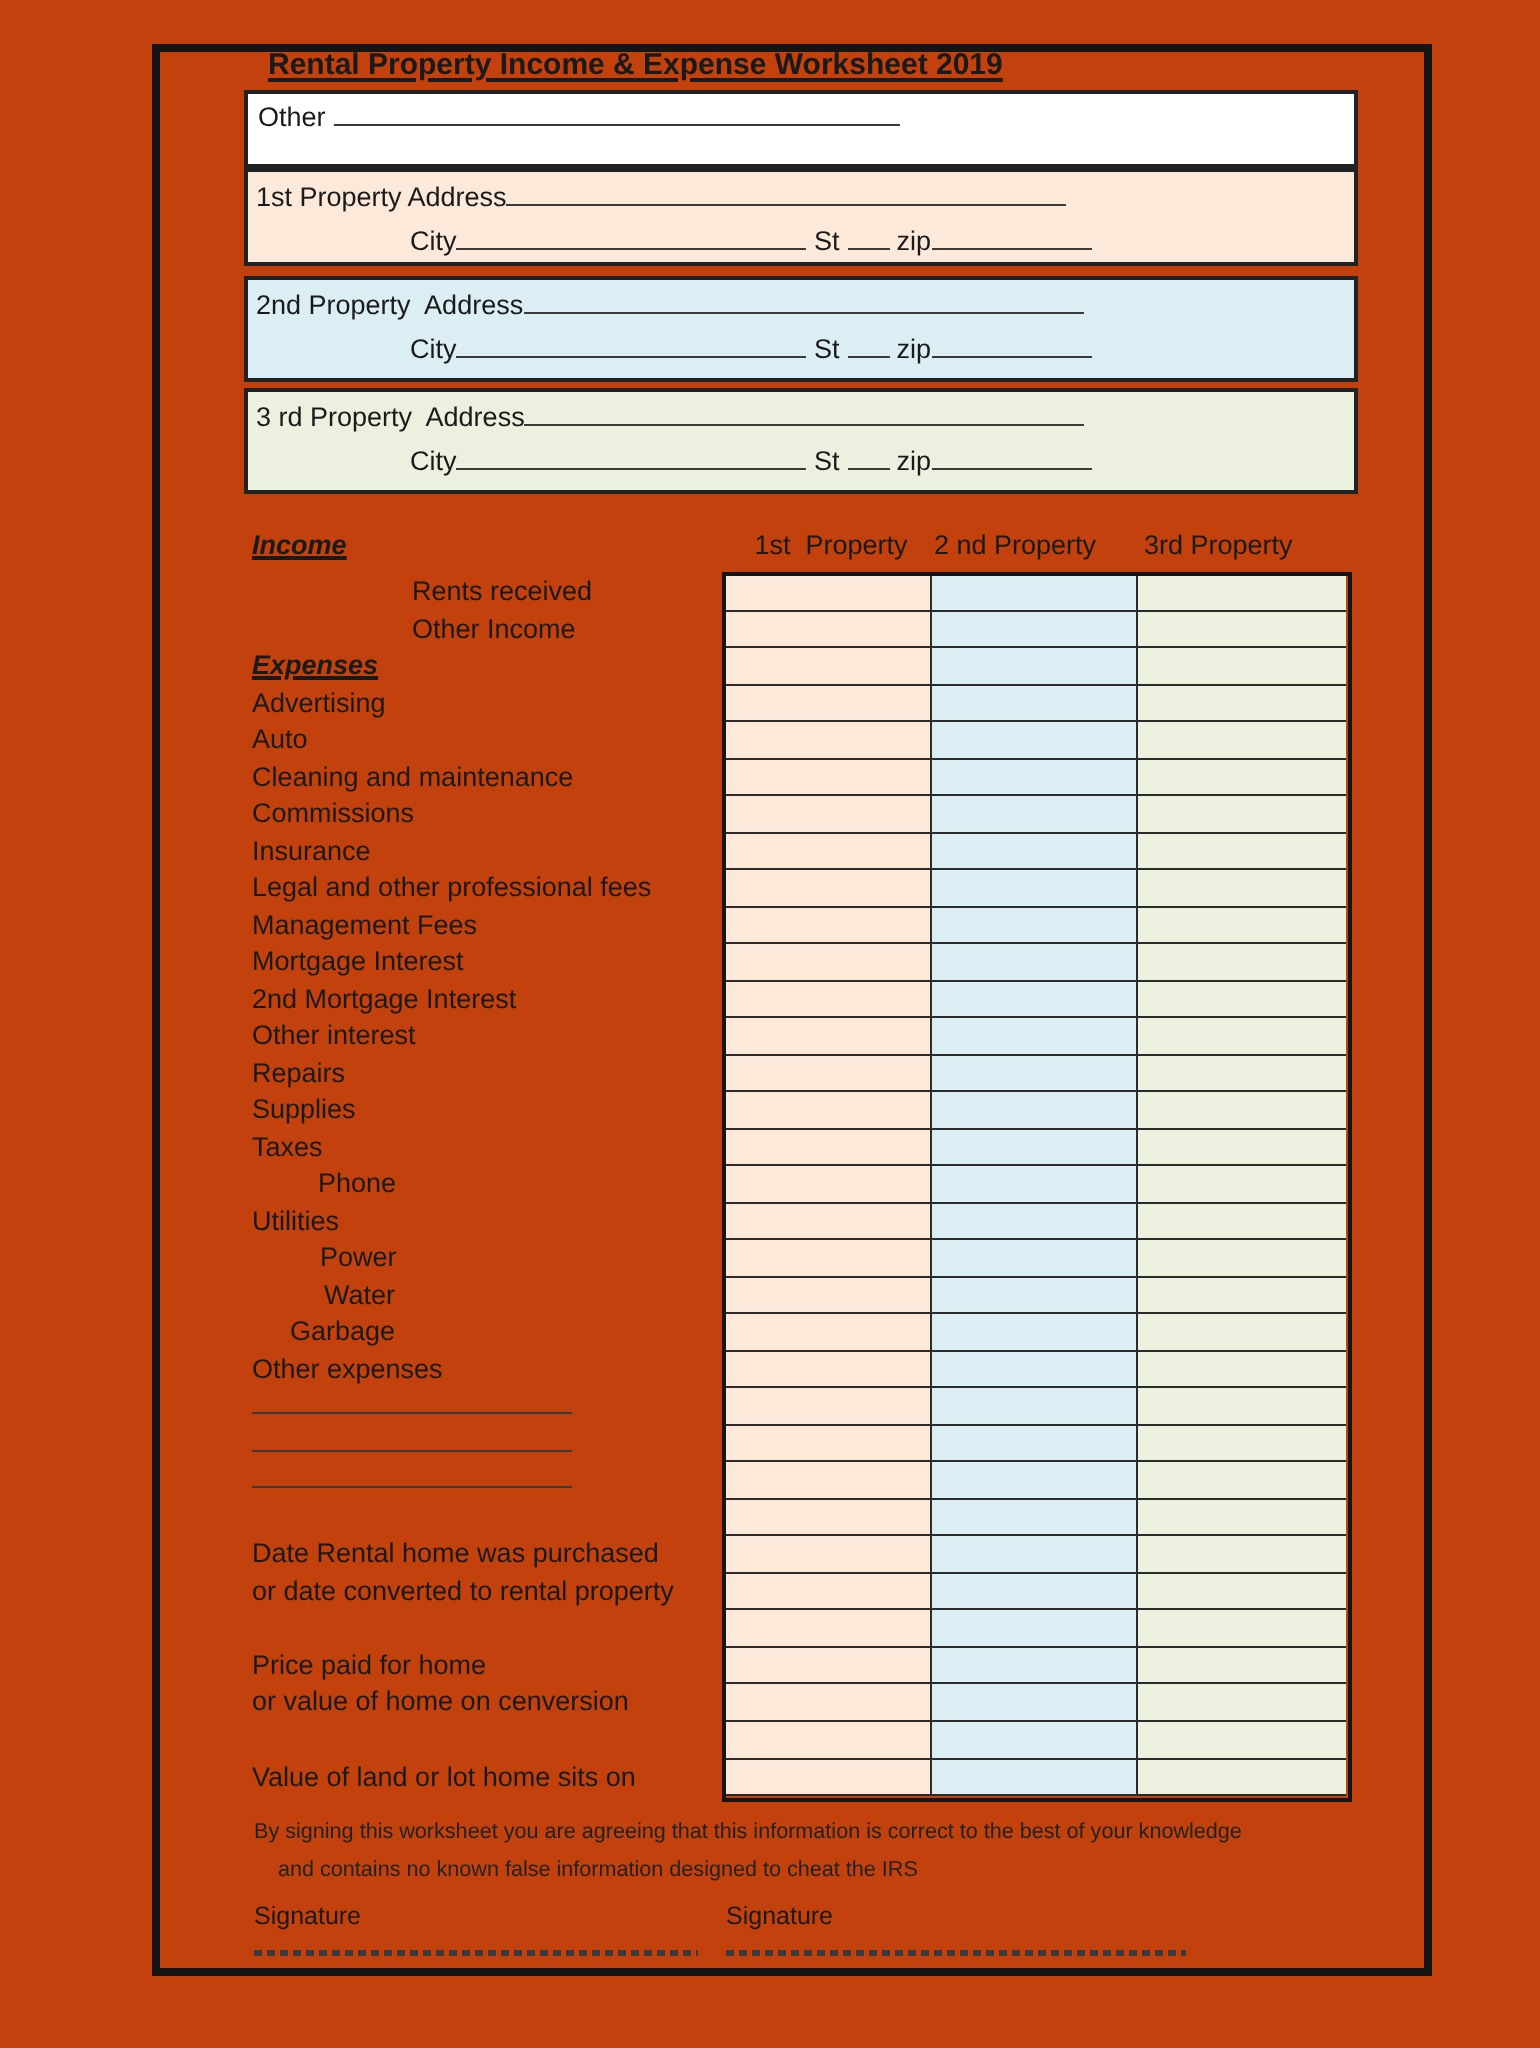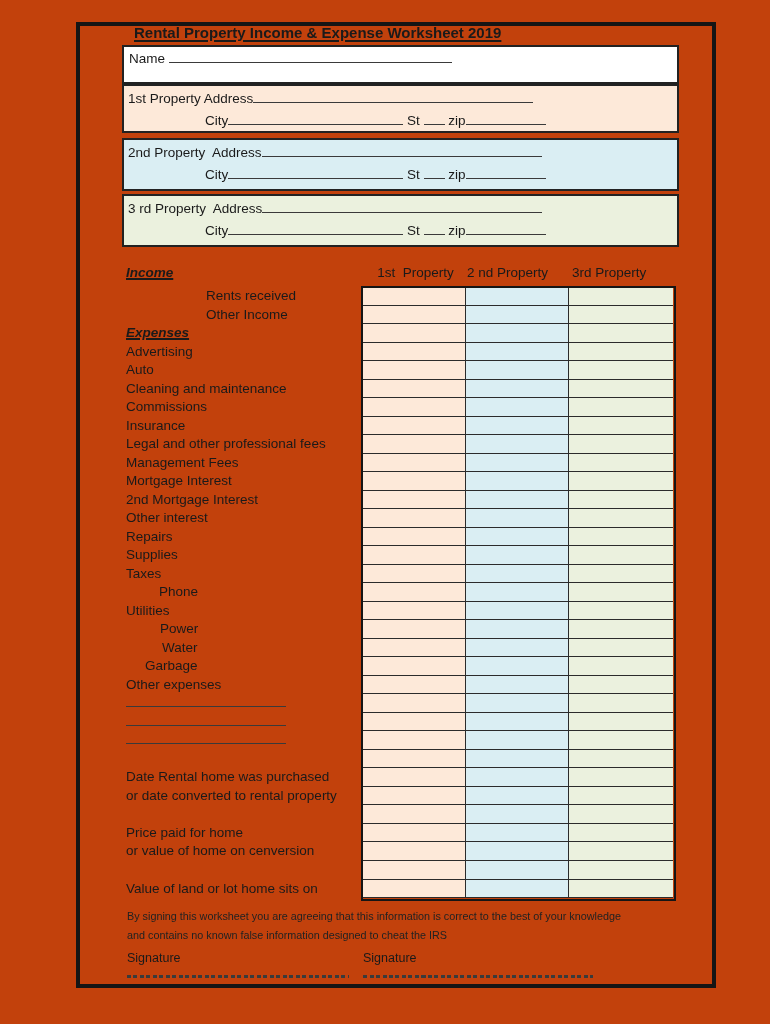--- a/index.html
+++ b/index.html
@@ -77,41 +77,41 @@
   .cell.c2 { width: 103px; border-left: 1px solid #2b2b2b; }
   .cell.c3 { width: 105px; border-left: 1px solid #2b2b2b; }
   .cells-outline {
     position: absolute; left: 361px; top: 286px;
     width: 315px; height: 615px;
     border: 2px solid #151515; pointer-events: none;
   }
   
   .disc { position: absolute; left: 127px; font-size: 10.8px; white-space: nowrap; color: #222; }
   .disc1 { top: 910px; }
-  .disc2 { top: 929px; }
+  .disc2 { top: 929px; margin-left: 12px; }
   .sig-label { position: absolute; top: 951px; font-size: 12.5px; }
   .sig-1 { left: 127px; }
   .sig-2 { left: 363px; }
   .sig-line {
     position: absolute; top: 975px; height: 3px;
     background: repeating-linear-gradient(90deg, #3a3a3a 0 4px, transparent 4px 6.5px);
   }
   .sig-line-1 { left: 127px; width: 222px; }
   .sig-line-2 { left: 363px; width: 230px; }
 </style>
 </head>
 <body>
 
 <div class="page">
   <div class="frame"></div>
 
   <div class="title">Rental Property Income &amp; Expense Worksheet 2019</div>
 
   <div class="topbox name-box">
-    <span class="lbl">Name </span><span class="fill fill-name"></span>
+    <span class="lbl">Other </span><span class="fill fill-name"></span>
   </div>
 
   <div class="topbox pbox pbox-1" style="background:#FDE9D9">
     <div class="line1">
       <span class="lbl">1st Property Address</span><span class="fill fill-addr"></span>
     </div>
     <div class="line2">
       <span class="lbl">City</span><span class="fill fill-city"></span><span class="lbl"> St </span><span class="fill fill-st"></span><span class="lbl"> zip</span><span class="fill fill-zip"></span>
     </div>
   </div>

